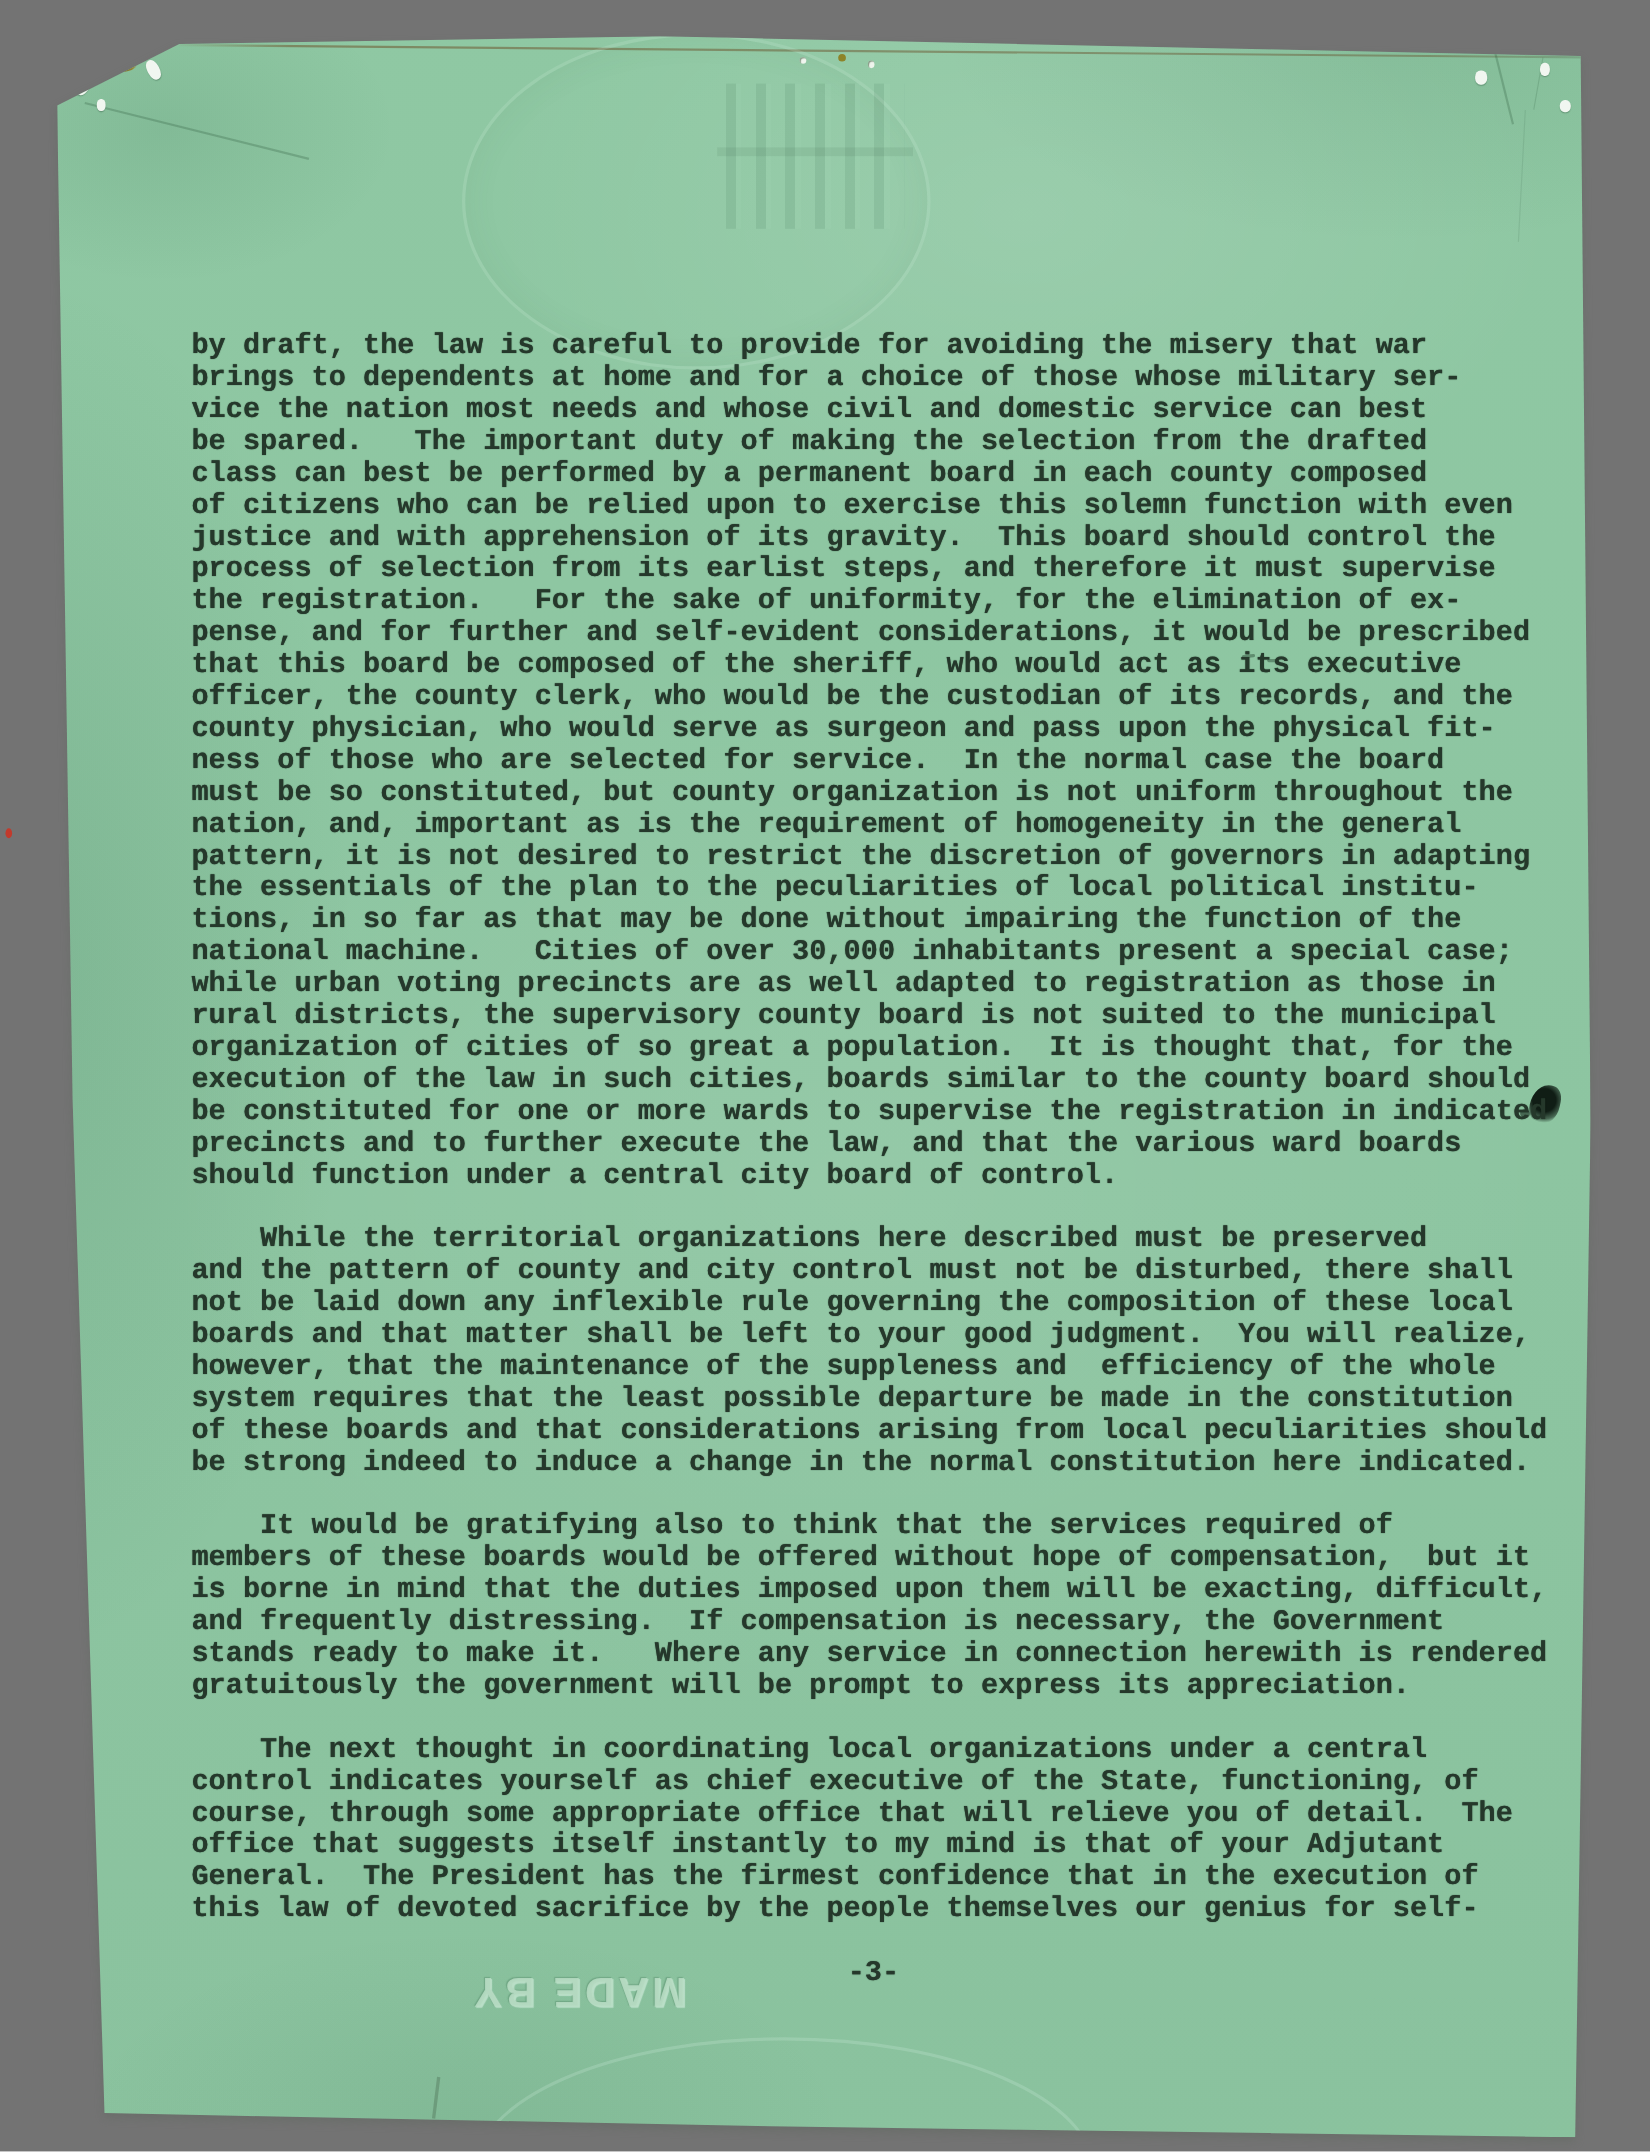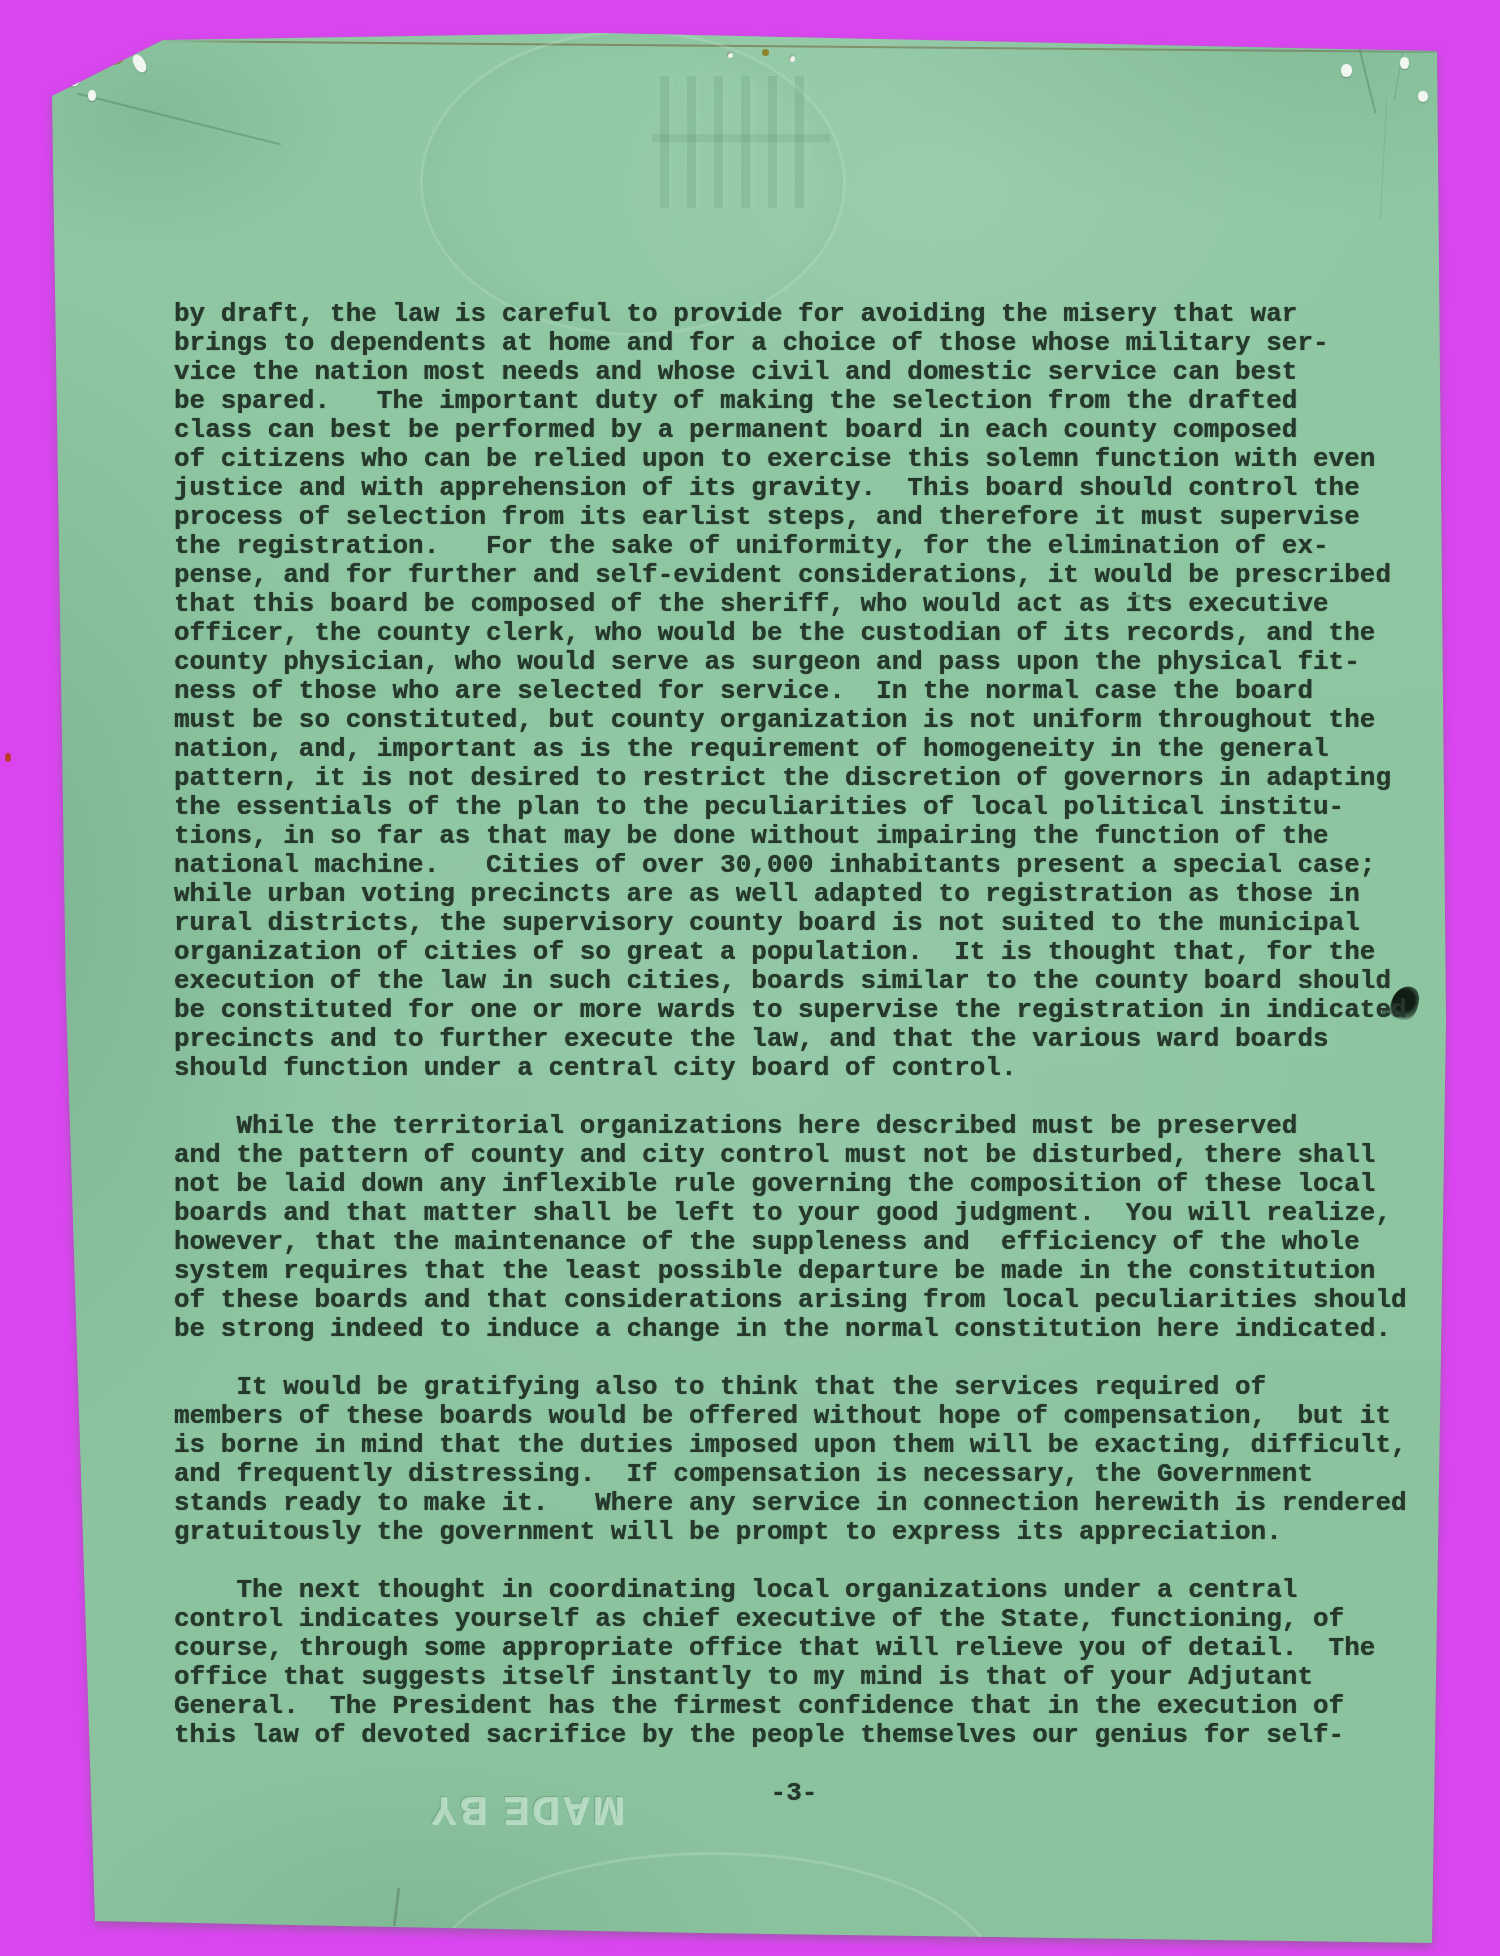--- a/index.html
+++ b/index.html
@@ -1,18 +1,18 @@
 <!DOCTYPE html>
 <html><head>
 <meta charset="utf-8">
 <style>
   html,body { margin:0; padding:0; background:#ffffff; }
   .scan {
     position:relative; width:1500px; height:1956px; overflow:hidden;
-    background:#d946ef;
+    background:#737373;
     font-family:"Liberation Mono","DejaVu Sans Mono",monospace;
   }
   .paper-wrap { position:absolute; inset:0; filter: drop-shadow(0 4px 4px rgba(95,105,95,0.45)); }
   .paper {
     position:absolute; inset:0;
     clip-path: polygon(52px 96px, 163px 40px, 600px 33px, 1437px 51px, 1446px 1020px, 1432px 1943px, 700px 1933px, 95px 1921px, 66px 1000px);
     background:
       radial-gradient(ellipse 700px 450px at 62% 10%, rgba(255,255,255,0.10), transparent 70%),
       radial-gradient(ellipse 900px 700px at 52% 55%, rgba(255,255,255,0.07), transparent 72%),
       radial-gradient(ellipse 420px 900px at 2% 45%, rgba(18,70,44,0.12), transparent 70%),

